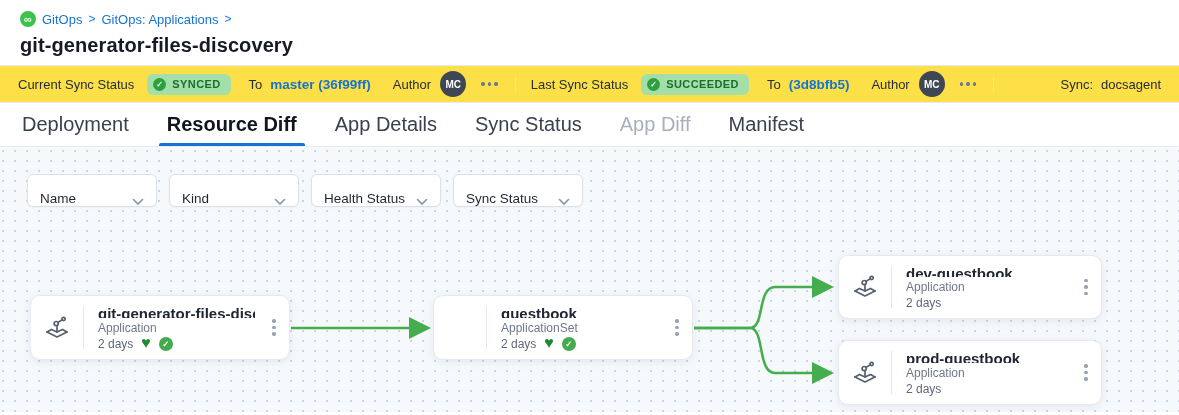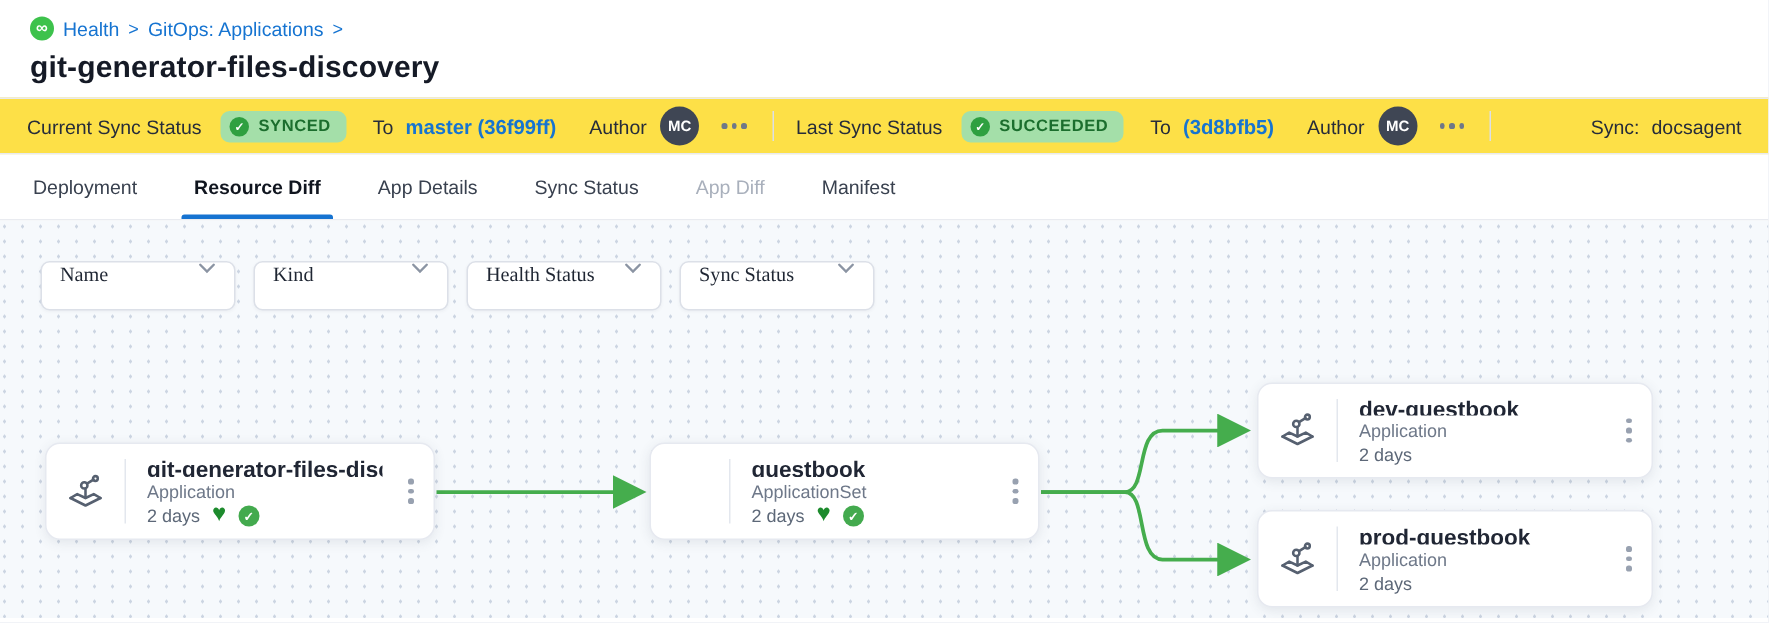--- a/index.html
+++ b/index.html
@@ -38,36 +38,36 @@
   .author-label { margin-right:9px;text-align:center; }
   .avatar {
     width:26px; height:26px; border-radius:50%; background:#3f4654; color:#fff;
     display:flex; align-items:center; justify-content:center; font-size:10px; font-weight:700; margin-right:13px;
   }
   .dots-h { display:flex; gap:3px; margin-right:15px; cursor:pointer; padding:4px 2px; }
   .dots-h i { width:3.5px; height:3.5px; border-radius:50%; background:#6f7888; }
   .sb-divider { width:1px; height:20px; background:#dcdfe6; margin-right:15px; }
   .agent-group { margin-left:auto; display:flex; gap:8px; }
   
-  .tabs { height:44px; background:#fff; border-bottom:1px solid #e9ebf0; display:flex; align-items:stretch; padding:0 20px; gap:34px; font-size:13px; }
+  .tabs { height:44px; background:#fff; border-bottom:1px solid #e9ebf0; display:flex; align-items:stretch; padding:0 20px; gap:34px; font-size:20px; }
   .tab { display:flex; align-items:center; color:#39414f; cursor:pointer; position:relative; padding:0 2px; }
   .tab.active { color:#10151f; font-weight:700; }
   .tab.active::after { content:""; position:absolute; left:-6px; right:-6px; bottom:0; height:3px; background:#1673d1; border-radius:2px 2px 0 0; }
   .tab.disabled { color:#a9b0bc; cursor:default; }
   
   .graph {
     position:relative; height:265px; background-color:#f6f9fc;
     background-image: radial-gradient(1.1px 2.1px at 3px 4px, #ccd5e2 70%, rgba(0,0,0,0) 75%);
     background-size:12px 10px;
   }
   .filters { position:absolute; left:27px; top:27px; display:flex; gap:12px; }
   .filter-btn {
     width:130px; height:33px; background:#fff; border:1px solid #dce0e8; border-radius:6px;
-    display:flex; align-items:flex-start; justify-content:space-between; padding:0 12px;
-    font-size:13.5px; color:#1f2633; cursor:pointer; box-shadow:0 1px 2px rgba(70,80,100,.05);font-family:Liberation Serif, serif;
+    display:flex; align-items:flex-end; justify-content:space-between; padding:0 12px;
+    font-size:13.5px; color:#1f2633; cursor:pointer; box-shadow:0 1px 2px rgba(70,80,100,.05);
   }
   .edges { position:absolute; left:0; top:0; pointer-events:none; }
   .node {
     position:absolute; display:flex; align-items:stretch; background:#fff;
     border:1px solid #e6e9f0; border-radius:10px; box-shadow:0 2px 8px rgba(60,70,90,.10); cursor:pointer;
   }
   .node-icon-col { width:52px; display:flex; align-items:center; justify-content:center; }
   .node-sep { width:1px; background:#e3e7ee; margin:10px 0; }
   .node-body { flex:1; min-width:0; padding:9px 4px 8px 14px; display:flex; flex-direction:column; justify-content:center; gap:2.5px; }
   .node-title { font-size:15px; font-weight:700; color:#202634; white-space:nowrap; overflow:hidden; }
@@ -82,21 +82,21 @@
   .node-kebab i { width:3.5px; height:3.5px; border-radius:50%; background:#98a1b0; }
 </style>
 </head>
 <body>
 
 <div class="screen">
 
   <div class="header">
     <div class="breadcrumb">
       <span class="gitops-logo">∞</span>
-      <a class="crumb-link">Health</a>
+      <a class="crumb-link">GitOps</a>
       <span class="crumb-sep">&gt;</span>
       <a class="crumb-link">GitOps: Applications</a>
       <span class="crumb-sep">&gt;</span>
     </div>
     <div class="page-title">git-generator-files-discovery</div>
   </div>
 
   <div class="statusbar">
     <span class="sb-label">Current Sync Status</span>
     <span class="badge">

